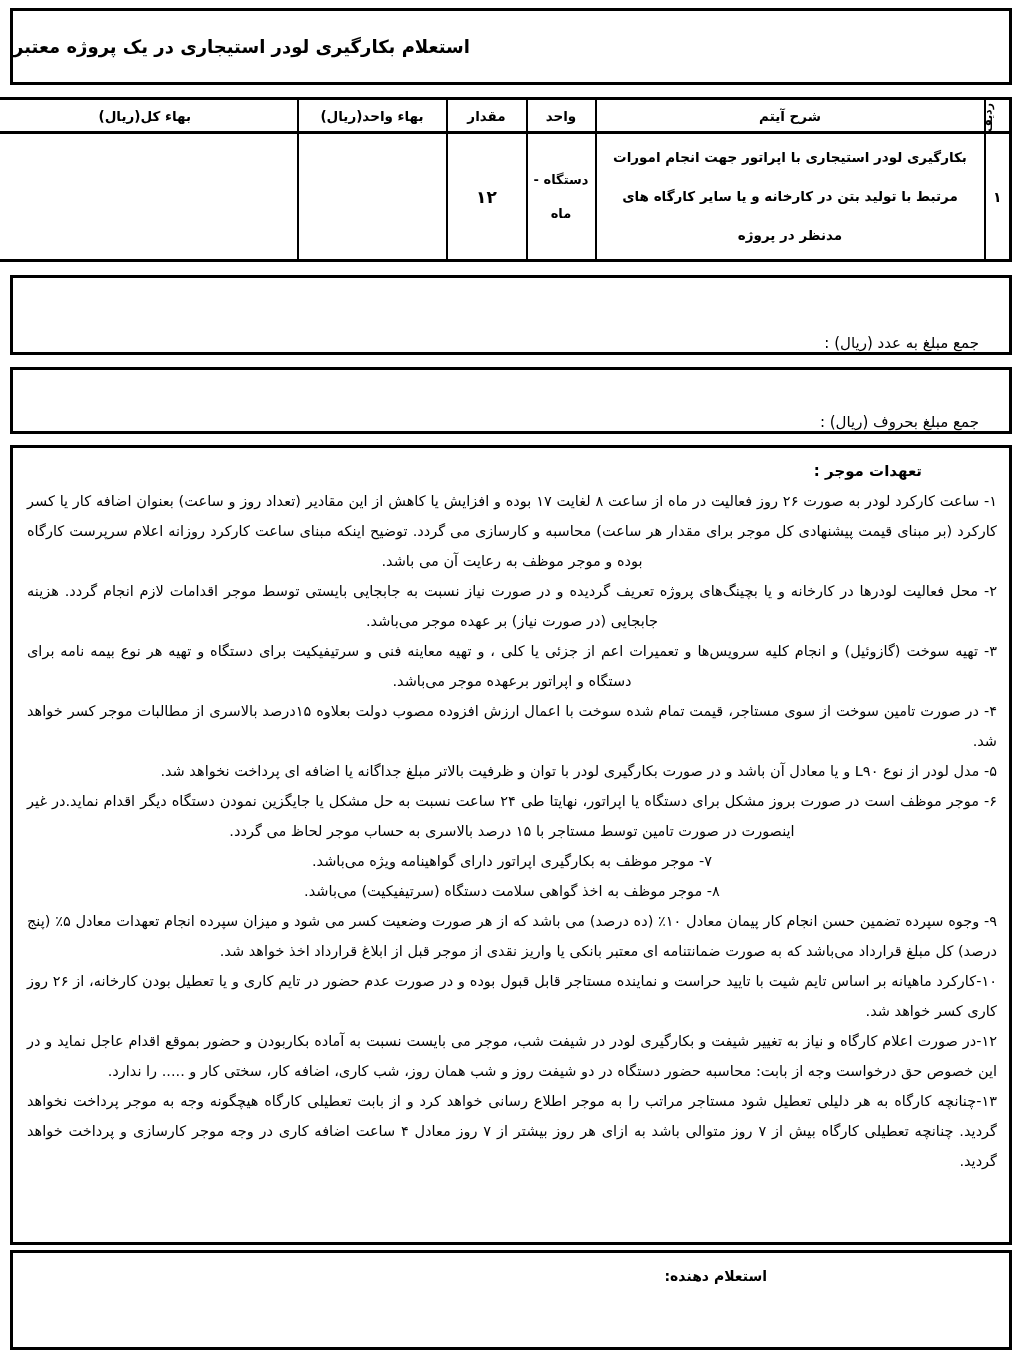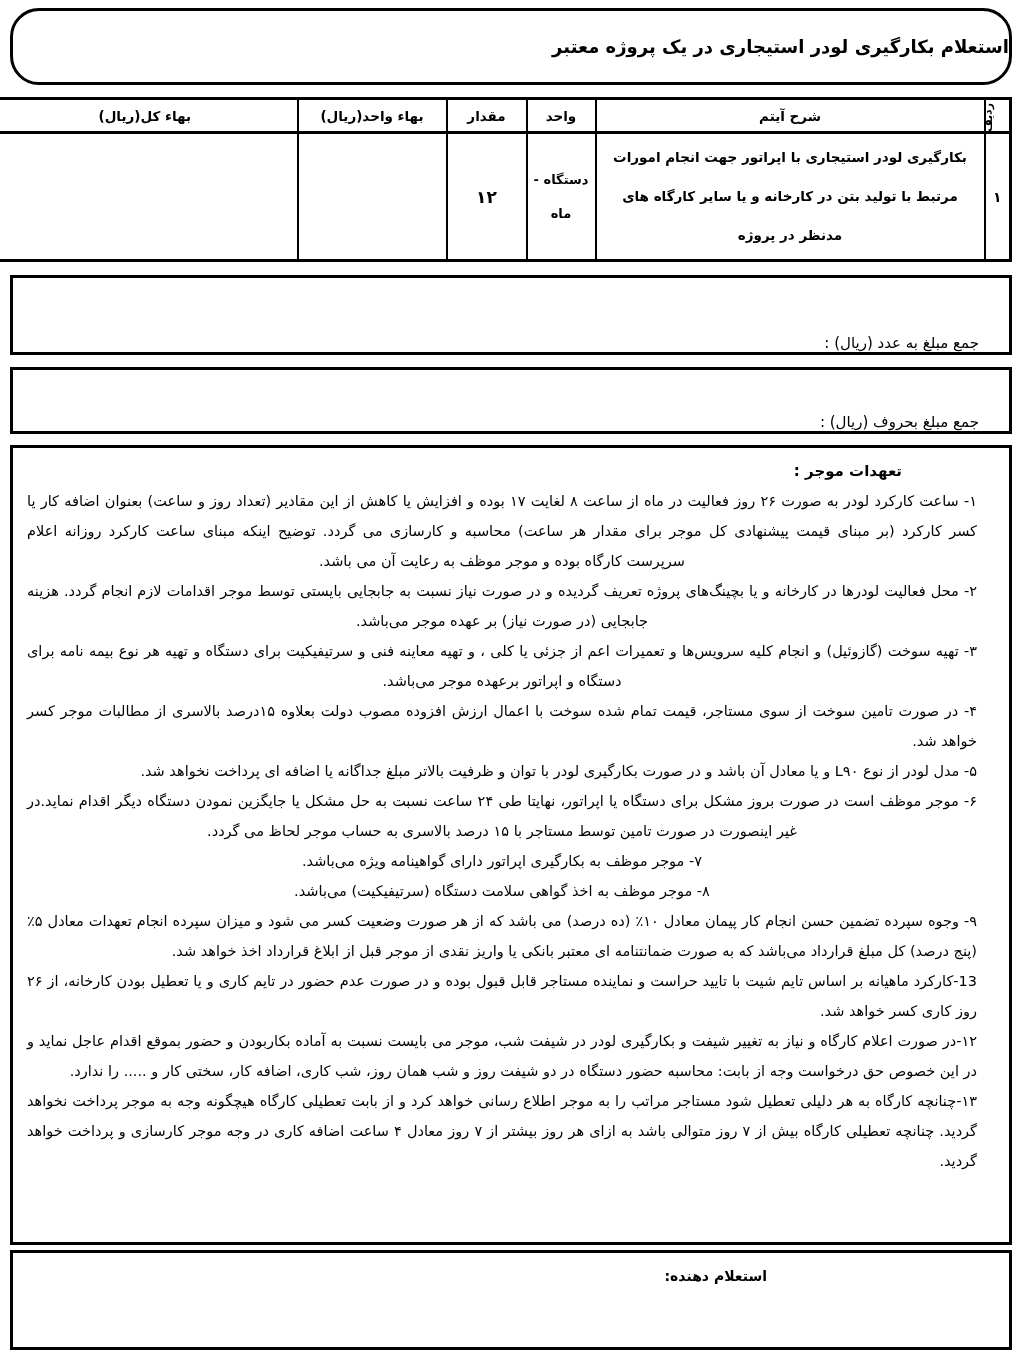--- a/index.html
+++ b/index.html
@@ -14,21 +14,21 @@
   .box{
     border:3px solid #000;
     margin:0 10px;
     box-sizing:border-box;
     background:#fff;
   }
   
   .title-box{
     margin-top:8px;
     height:77px;
-    display:flex;align-items:center;justify-content:flex-start;border-radius:29px;
+    display:flex;align-items:center;justify-content:flex-end;
   }
   .title-box h1{
     margin:0;font-size:18px;font-weight:bold;
   }
   
   table.items{
     margin:12px 10px 0;
     width:1002px;
     border-collapse:collapse;
     table-layout:fixed;
@@ -67,21 +67,21 @@
     display:flex;align-items:flex-end;
     font-size:15px;font-weight:400;
     padding-right:30px;
   }
   .sum-digits{margin-top:13px;height:80px;}
   .sum-words{margin-top:12px;height:67px;}
   
   .terms-box{
     margin-top:11px;
     min-height:800px;
-    padding:8px 32px 6px 14px;
+    padding:8px 12px 6px 14px;
   }
   .terms-box .terms-heading{
     margin:0;
     font-size:15px;font-weight:bold;
     text-align:right;
     padding-left:0;
     padding-right:75px;
     line-height:30px;
   }
   .terms-box p{
@@ -152,21 +152,21 @@
   <p class="terms-heading">تعهدات موجر :</p>
   <p class="center-last">۱- ساعت کارکرد لودر به صورت ۲۶ روز فعالیت در ماه از ساعت ۸ لغایت ۱۷ بوده و افزایش یا کاهش از این مقادیر (تعداد روز و ساعت) بعنوان اضافه کار یا کسر کارکرد (بر مبنای قیمت پیشنهادی کل موجر برای مقدار هر ساعت) محاسبه و کارسازی می گردد. توضیح اینکه مبنای ساعت کارکرد روزانه اعلام سرپرست کارگاه بوده و موجر موظف به رعایت آن می باشد.</p>
   <p class="center-last">۲- محل فعالیت لودرها در کارخانه و یا بچینگ‌های پروژه تعریف گردیده و در صورت نیاز نسبت به جابجایی بایستی توسط موجر اقدامات لازم انجام گردد. هزینه جابجایی (در صورت نیاز) بر عهده موجر می‌باشد.</p>
   <p class="center-last">۳- تهیه سوخت (گازوئیل) و انجام کلیه سرویس‌ها و تعمیرات اعم از جزئی یا کلی ، و تهیه معاینه فنی و سرتیفیکیت برای دستگاه و تهیه هر نوع بیمه نامه برای دستگاه و اپراتور برعهده موجر می‌باشد.</p>
   <p>۴- در صورت تامین سوخت از سوی مستاجر، قیمت تمام شده سوخت با اعمال  ارزش افزوده مصوب دولت بعلاوه ۱۵درصد بالاسری از مطالبات موجر کسر خواهد شد.</p>
   <p>۵- مدل لودر از نوع L۹۰ و یا معادل آن باشد و در صورت بکارگیری لودر با توان و ظرفیت بالاتر مبلغ جداگانه یا اضافه ای پرداخت نخواهد شد.</p>
   <p class="center-last">۶- موجر موظف است در صورت بروز مشکل برای دستگاه یا اپراتور، نهایتا طی ۲۴ ساعت نسبت به حل مشکل یا جایگزین نمودن دستگاه دیگر اقدام نماید.در غیر اینصورت در صورت تامین توسط مستاجر با ۱۵ درصد بالاسری به حساب موجر لحاظ می گردد.</p>
   <p class="centered">۷- موجر موظف به بکارگیری اپراتور دارای گواهینامه ویژه می‌باشد.</p>
   <p class="centered">۸- موجر موظف به اخذ گواهی سلامت دستگاه (سرتیفیکیت) می‌باشد.</p>
   <p>۹- وجوه سپرده تضمین حسن انجام کار پیمان معادل ۱۰٪ (ده درصد) می باشد که از هر صورت وضعیت کسر می شود و میزان سپرده انجام تعهدات معادل ۵٪ (پنج درصد) کل مبلغ قرارداد می‌باشد که به صورت ضمانتنامه ای معتبر بانکی یا واریز نقدی  از موجر قبل از ابلاغ قرارداد اخذ خواهد شد.</p>
-  <p>13-کارکرد ماهیانه بر اساس تایم شیت با تایید حراست و  نماینده مستاجر قابل قبول بوده و در صورت عدم حضور در تایم کاری و یا تعطیل بودن کارخانه، از ۲۶ روز کاری کسر خواهد شد.</p>
+  <p>۱۰-کارکرد ماهیانه بر اساس تایم شیت با تایید حراست و  نماینده مستاجر قابل قبول بوده و در صورت عدم حضور در تایم کاری و یا تعطیل بودن کارخانه، از ۲۶ روز کاری کسر خواهد شد.</p>
   <p>۱۲-در صورت اعلام کارگاه و نیاز به تغییر شیفت و بکارگیری لودر در شیفت شب، موجر می بایست نسبت به آماده بکاربودن و حضور بموقع اقدام عاجل نماید و در این خصوص  حق درخواست وجه از بابت: محاسبه حضور دستگاه در دو شیفت روز و شب همان روز، شب کاری، اضافه کار، سختی کار و ..... را ندارد.</p>
   <p>۱۳-چنانچه کارگاه به هر دلیلی تعطیل شود مستاجر مراتب را به موجر اطلاع رسانی خواهد کرد و از بابت تعطیلی کارگاه هیچگونه وجه به موجر پرداخت نخواهد گردید. چنانچه تعطیلی کارگاه بیش از ۷ روز متوالی باشد به ازای هر روز بیشتر از ۷ روز معادل ۴ ساعت اضافه کاری در وجه موجر کارسازی و پرداخت خواهد گردید.</p>
 </div>
 
 <div class="box footer-box">
   <div class="footer-right">
     <div>استعلام دهنده:</div>
 
   </div>
 

